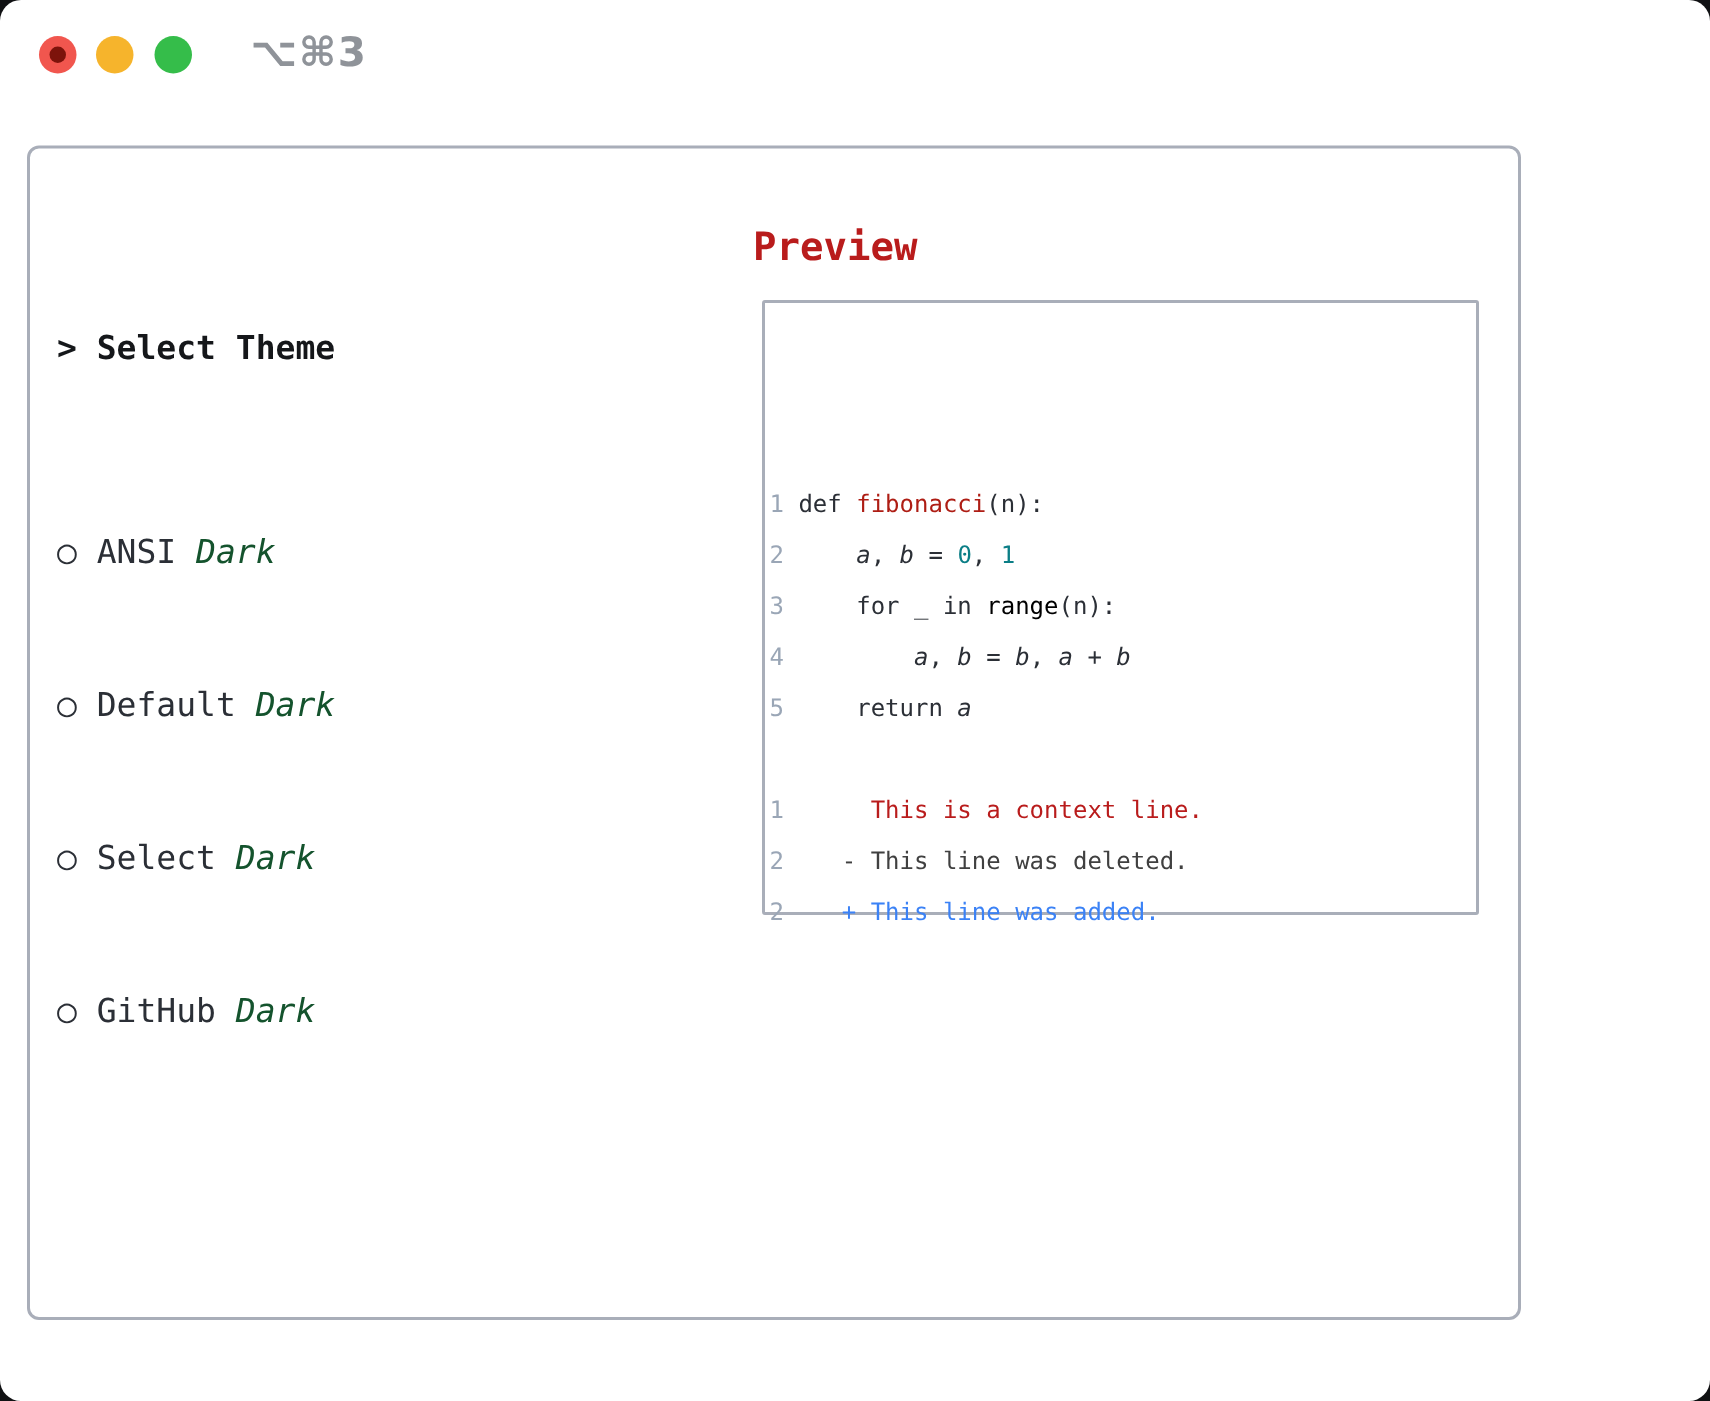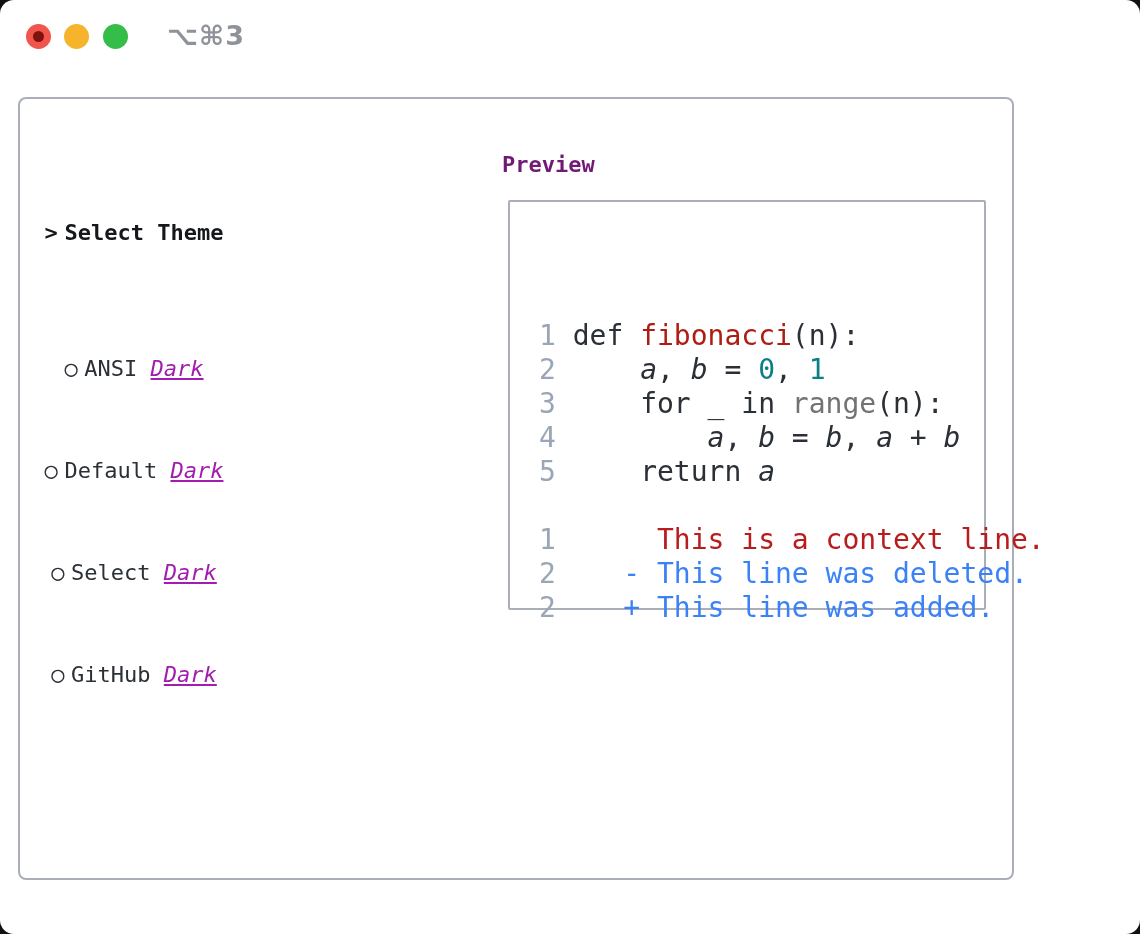--- a/index.html
+++ b/index.html
@@ -20,44 +20,44 @@
   }
   
   .panel {
     position:absolute; left:18px; top:97px; width:996px; height:783px;
     border:2px solid #a9aeb9; border-radius:8px; background:#fff;
   }
   .col-left {
     position:absolute; left:18px; top:49px;
     font-size:22px; line-height:34px; color:#2b2f36; white-space:pre;
   }
-  .row { height:34px;text-align:center; }
+  .row { height:34px; }
   .marker { display:inline-block; width:2ch; }
-  .suffix { color:#a21caf; font-style:italic; margin-left:1ch;text-decoration:underline; }
+  .suffix { color:#14532d; font-style:italic; margin-left:1ch; }
   .heading { font-weight:700; color:#15171a; }
   
   .preview-heading {
     position:absolute; left:482px; top:49px; height:34px;
-    font-size:22px; line-height:34px; font-weight:700; color:#701a75;
+    font-size:26px; line-height:34px; font-weight:700; color:#b91c1c;
   }
   .preview-box {
     position:absolute; left:488px; top:101px; width:478px; height:410px;
     border:2px solid #a9aeb9; border-radius:2px; background:#fff;
-    padding:49px 8px 0 29px;
-    font-size:28px; line-height:34px; white-space:pre;
+    padding:49px 8px 0 3px;
+    font-size:16px; line-height:34px; white-space:pre;
   }
   .pline { height:34px; }
   .lnum { display:inline-block; width:2ch; color:#9aa6b6; }
   .tok-plain    { color:#2b2f36; }
   .tok-function { color:#ae1d14; }
   .tok-number   { color:#0b7e86; }
-  .tok-builtin  { color:#737373; }
+  .tok-builtin  { color:#000000; }
   .tok-variable { color:#2b2f36; font-style:italic; }
   .tok-context  { color:#b91c1c; }
-  .tok-deleted  { color:#3b82f6; }
+  .tok-deleted  { color:#404040; }
   .tok-added    { color:#3b82f6; }
 </style>
 </head>
 <body>
 
 <div class="window">
 
   <div class="tl tl-red">
     <span class="tl-dot"></span>
   </div>

